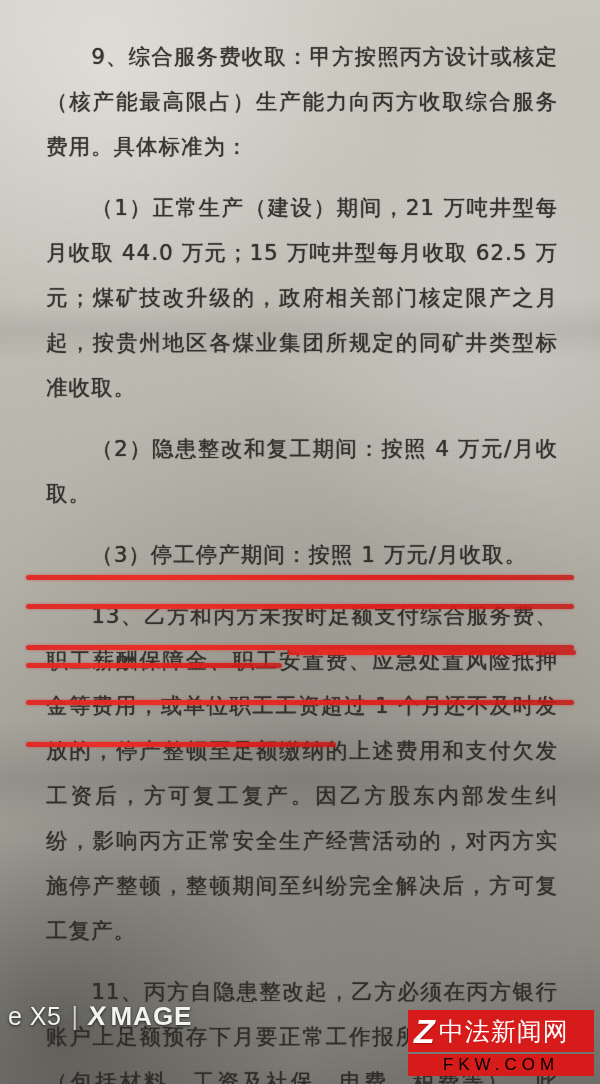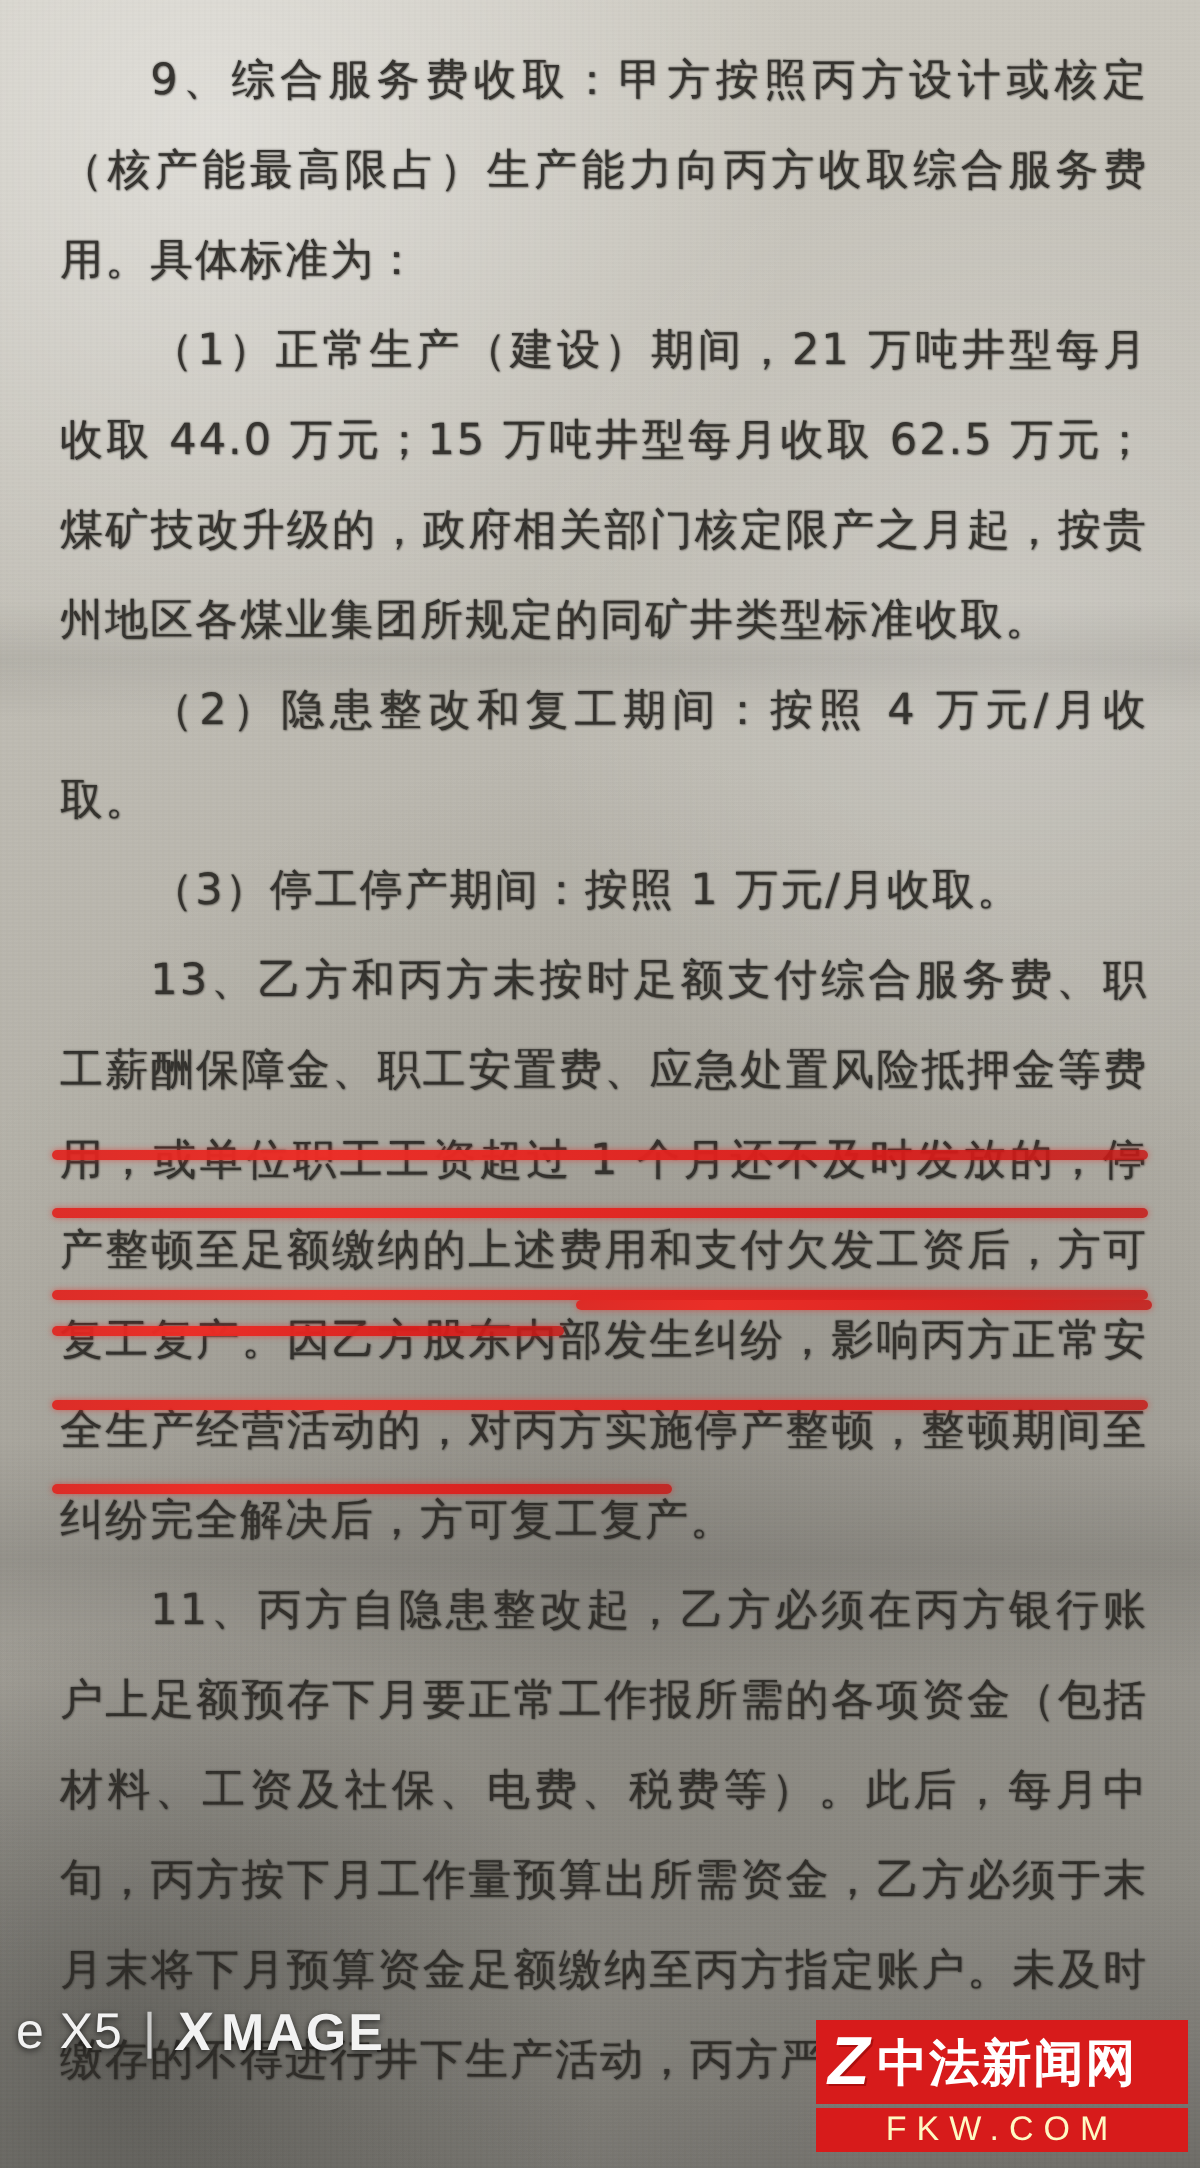--- a/index.html
+++ b/index.html
@@ -53,21 +53,21 @@
     color: #2a2824;
     font-family: "DejaVu Sans", sans-serif;
     font-size: 21.5px;
     line-height: 45px;
     letter-spacing: 1px;
     text-align: justify;
     text-shadow: 0 0 1.1px rgba(40,38,34,.85), 0.5px 0.4px 0.8px rgba(70,68,62,.45);
     filter: blur(.28px);
     opacity: .93;
   }
-  #doc p { margin: 0; }
+  #doc p { margin: 16px; }
   #doc p.ind { text-indent: 2.1em; }
 
   
   .mark {
     position: absolute;
     height: 5px;
     border-radius: 3px;
     background: linear-gradient(90deg, rgba(225,35,30,.92), rgba(236,45,38,.98) 25%, rgba(218,28,26,.95) 75%, rgba(200,25,22,.85));
     box-shadow: 0 0 3px rgba(230,40,35,.55);
     pointer-events: none;
@@ -128,28 +128,28 @@
     font-size: 34px;
     font-style: italic;
     font-family: "Liberation Sans", sans-serif;
     line-height: 1;
     padding: 0 4px 0 2px;
     text-shadow: 1px 1px 0 rgba(120,0,0,.45);
   }
   #logo-text {
     color: #ffffff;
     font-size: 25px;
-    font-weight: 700;
+    font-weight: 400;
     letter-spacing: 1px;
     font-family: "DejaVu Sans", sans-serif;
     line-height: 1;
   }
   #logo-sub {
     background: #d71b1b;
-    color: #fef9c3;
+    color: #000000;
     font-family: "Liberation Sans", sans-serif;
     font-size: 17px;
     letter-spacing: 5px;
     text-align: center;
     height: 22px;
     line-height: 22px;
     margin-top: 2px;
   }
 </style>
 </head>

